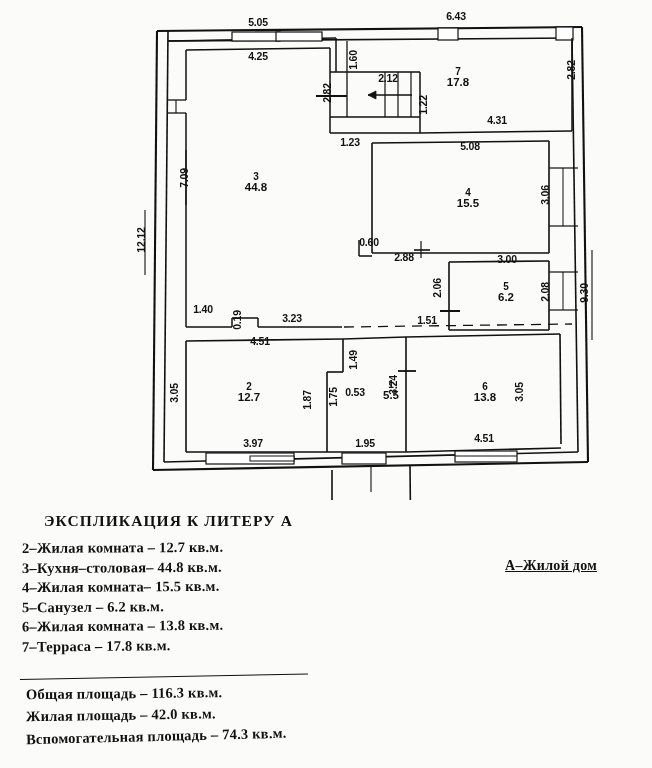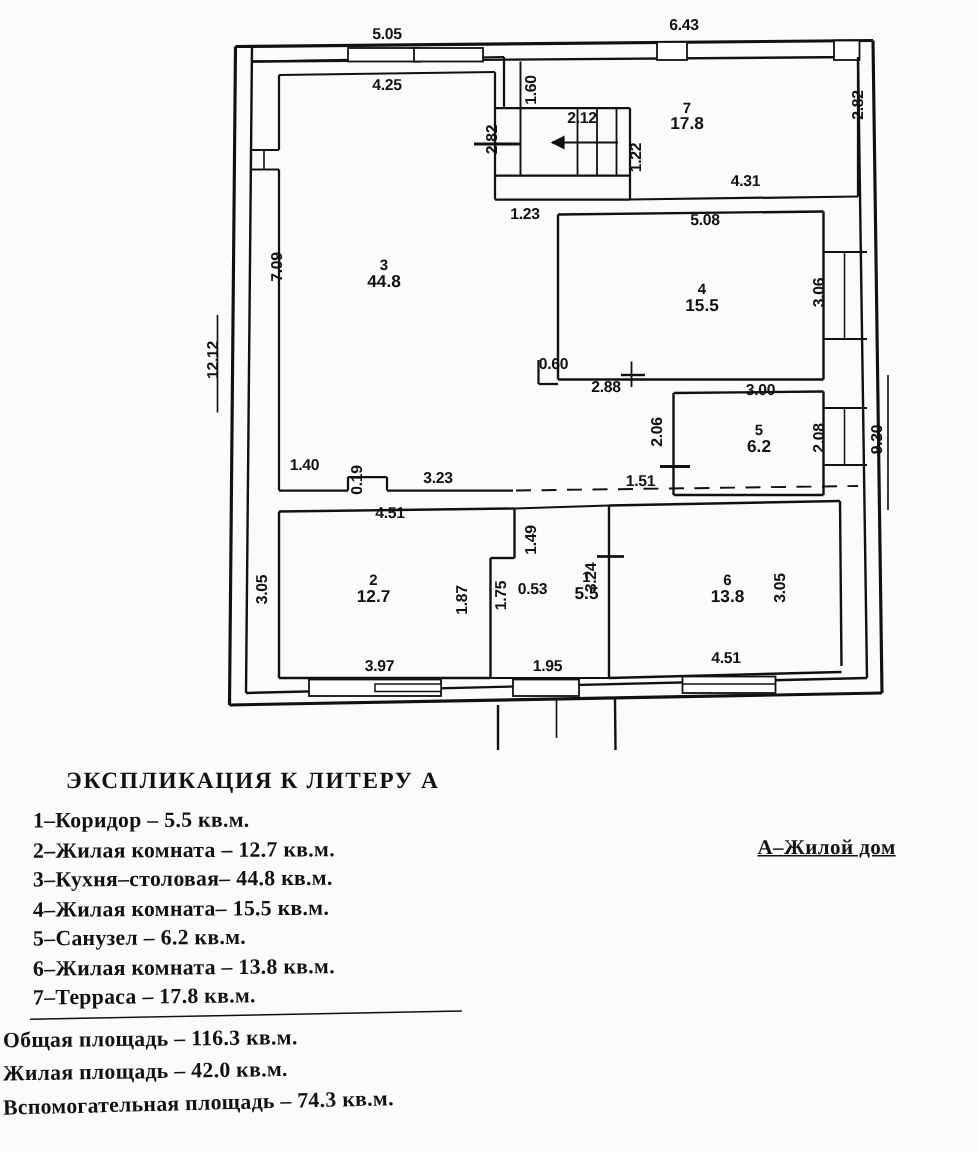--- a/index.html
+++ b/index.html
@@ -69,21 +69,21 @@
   .legend-rule{
     position:absolute;
     left:20px;top:179px;
     width:288px;height:0;
     border-top:1.6px solid #111;
     transform:rotate(-1.1deg);
     transform-origin:left center;
   }
   .totals{
     position:absolute;
-    left:2px;top:182px;
+    left:26px;top:182px;
     width:420px;
   }
   .totals-row{
     font-family:"Liberation Serif", serif;
     font-size:14.5px;
     font-weight:bold;
     line-height:21px;
     white-space:nowrap;
     letter-spacing:0.2px;
   }
@@ -341,21 +341,20 @@
         </g>
 
     </svg>
   </div>
 
   <div id="legend">
 
     <div class="legend-title">ЭКСПЛИКАЦИЯ К ЛИТЕРУ А</div>
 
     <div class="legend-list">
-      <div class="legend-row" style="transform:rotate(-0.2deg)">1–Коридор  –  5.5 кв.м.</div>
       <div class="legend-row" style="transform:rotate(-0.3deg)">2–Жилая комната  –  12.7 кв.м.</div>
       <div class="legend-row" style="transform:rotate(-0.35deg)">3–Кухня–столовая–  44.8 кв.м.</div>
       <div class="legend-row" style="transform:rotate(-0.4deg)">4–Жилая комната–  15.5 кв.м.</div>
       <div class="legend-row" style="transform:rotate(-0.45deg)">5–Санузел    –  6.2 кв.м.</div>
       <div class="legend-row" style="transform:rotate(-0.5deg)">6–Жилая комната  –  13.8 кв.м.</div>
       <div class="legend-row" style="transform:rotate(-0.55deg)">7–Терраса  –  17.8 кв.м.</div>
     </div>
 
     <div class="legend-rule"></div>
 

